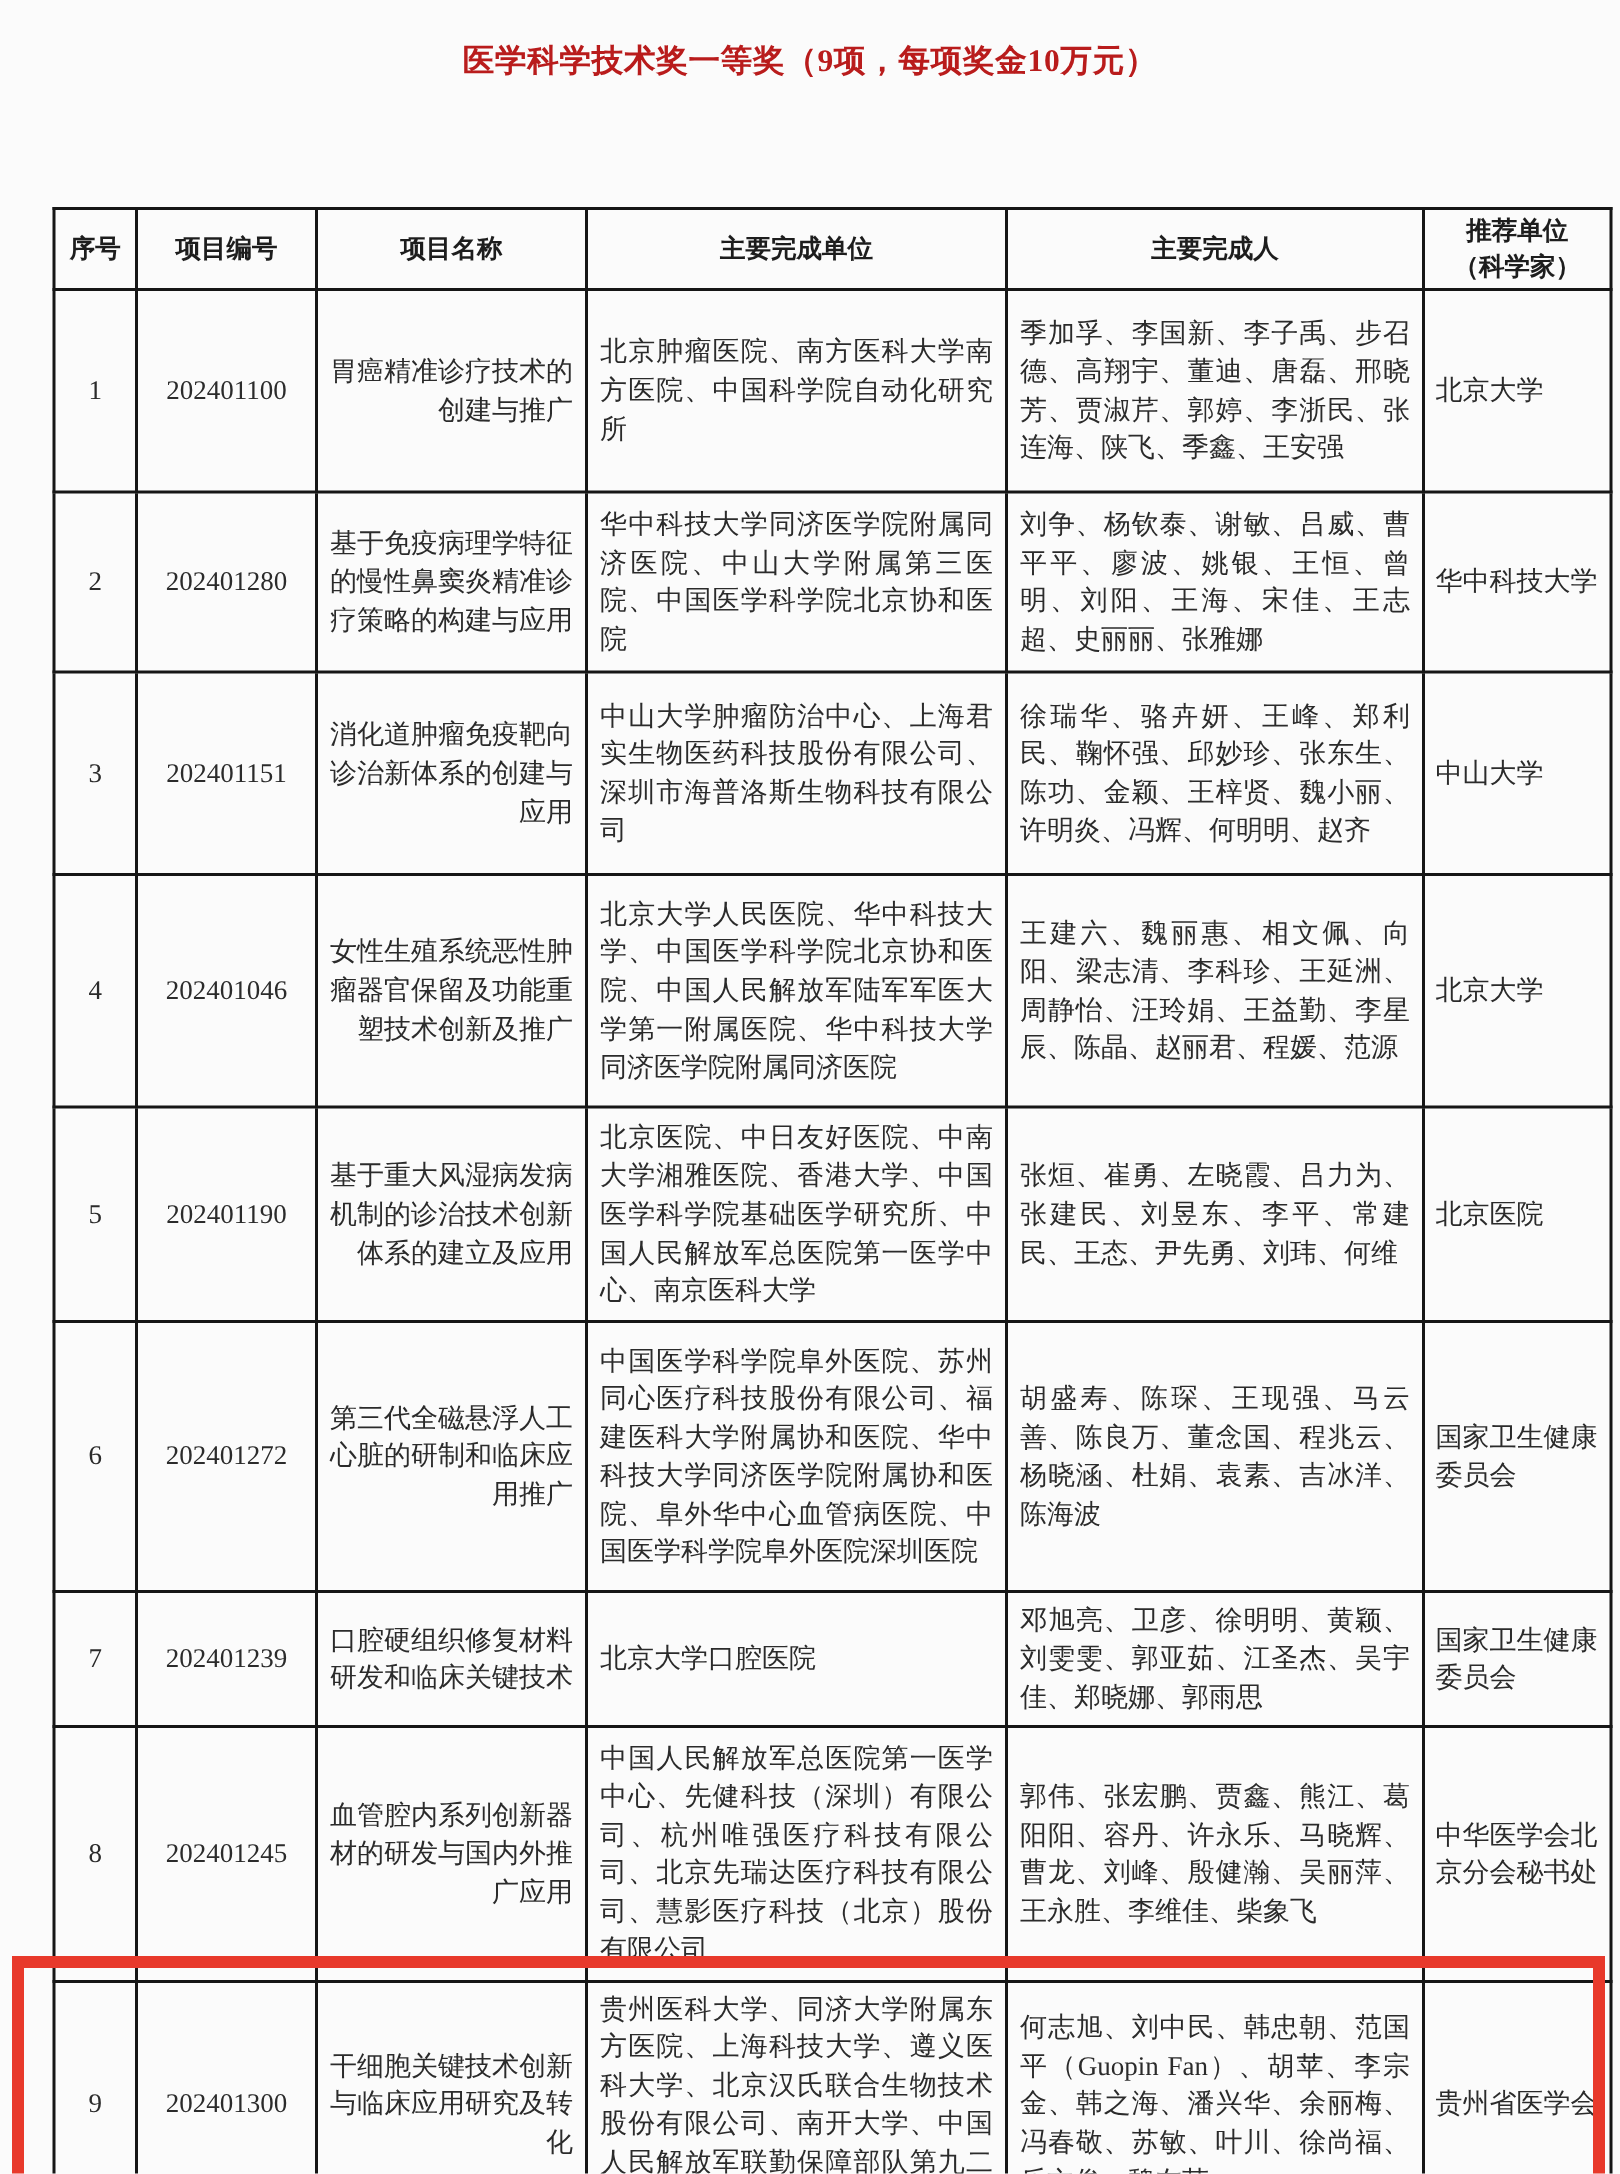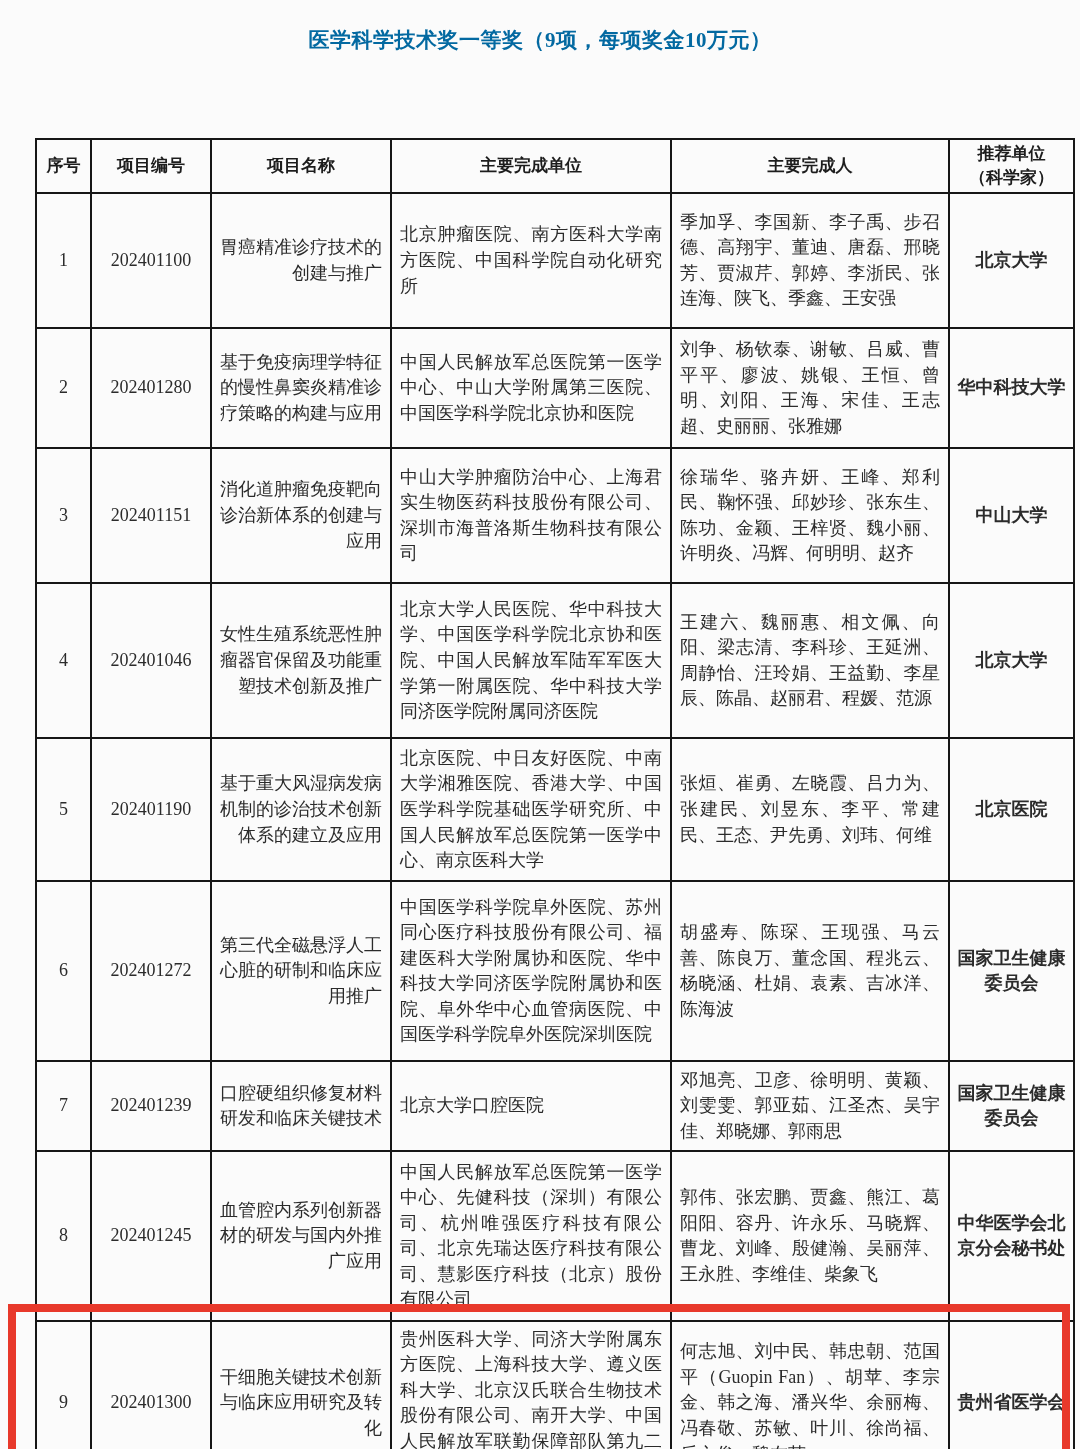--- a/index.html
+++ b/index.html
@@ -18,21 +18,21 @@
     padding-top: 16px;
     letter-spacing: 1px;
     color: #1c1c1c;
   }
   .doc-subtitle {
     text-align: center;
     font-size: 21px;
     font-weight: bold;
     margin-top: 26px;
     letter-spacing: 0.5px;
-    color: #0369a1;
+    color: #b91c1c;
   }
   table.awards {
     position: absolute;
     left: 35px; top: 112px;
     width: 1038px;
     border-collapse: collapse;
     table-layout: fixed;
   }
   table.awards th, table.awards td {
     border: 2px solid #161616;
@@ -53,21 +53,21 @@
     text-align: center;
     font-size: 17px;
     white-space: pre-line;
     padding: 2px;
     color: #1d1d1d;
   }
   td.cell-num, td.cell-code { text-align: center; }
   td.cell-name   { text-align: right; padding: 4px 8px; border-radius: 27px; }
   td.cell-unit   { text-align: justify; padding: 0 8px; }
   td.cell-people { text-align: justify; padding: 4px 8px; }
-  td.cell-rec    { text-align: center; padding: 16px 7px; font-weight: bold; }
+  td.cell-rec    { text-align: left; padding: 16px 7px; }
   
   tr.hdr  { height: 45px; padding-left: 41px; }
   tr.r0 { height: 135px; }
   tr.r1 { height: 120px; }
   tr.r2 { height: 135px; }
   tr.r3 { height: 155px; }
   tr.r4 { height: 143px; }
   tr.r5 { height: 180px; }
   tr.r6 { height: 90px;  }
   tr.r7 { height: 170px; }
@@ -114,21 +114,21 @@
         <td class="cell-code">202401100</td>
         <td class="cell-name">胃癌精准诊疗技术的创建与推广</td>
         <td class="cell-unit">北京肿瘤医院、南方医科大学南方医院、中国科学院自动化研究所</td>
         <td class="cell-people">季加孚、李国新、李子禹、步召德、高翔宇、董迪、唐磊、邢晓芳、贾淑芹、郭婷、李浙民、张连海、陕飞、季鑫、王安强</td>
         <td class="cell-rec">北京大学</td>
       </tr>
       <tr class="r1">
         <td class="cell-num">2</td>
         <td class="cell-code">202401280</td>
         <td class="cell-name">基于免疫病理学特征的慢性鼻窦炎精准诊疗策略的构建与应用</td>
-        <td class="cell-unit">中国人民解放军总医院第一医学中心、中山大学附属第三医院、中国医学科学院北京协和医院</td>
+        <td class="cell-unit">华中科技大学同济医学院附属同济医院、中山大学附属第三医院、中国医学科学院北京协和医院</td>
         <td class="cell-people">刘争、杨钦泰、谢敏、吕威、曹平平、廖波、姚银、王恒、曾明、刘阳、王海、宋佳、王志超、史丽丽、张雅娜</td>
         <td class="cell-rec">华中科技大学</td>
       </tr>
       <tr class="r2">
         <td class="cell-num">3</td>
         <td class="cell-code">202401151</td>
         <td class="cell-name">消化道肿瘤免疫靶向诊治新体系的创建与应用</td>
         <td class="cell-unit">中山大学肿瘤防治中心、上海君实生物医药科技股份有限公司、深圳市海普洛斯生物科技有限公司</td>
         <td class="cell-people">徐瑞华、骆卉妍、王峰、郑利民、鞠怀强、邱妙珍、张东生、陈功、金颖、王梓贤、魏小丽、许明炎、冯辉、何明明、赵齐</td>
         <td class="cell-rec">中山大学</td>

